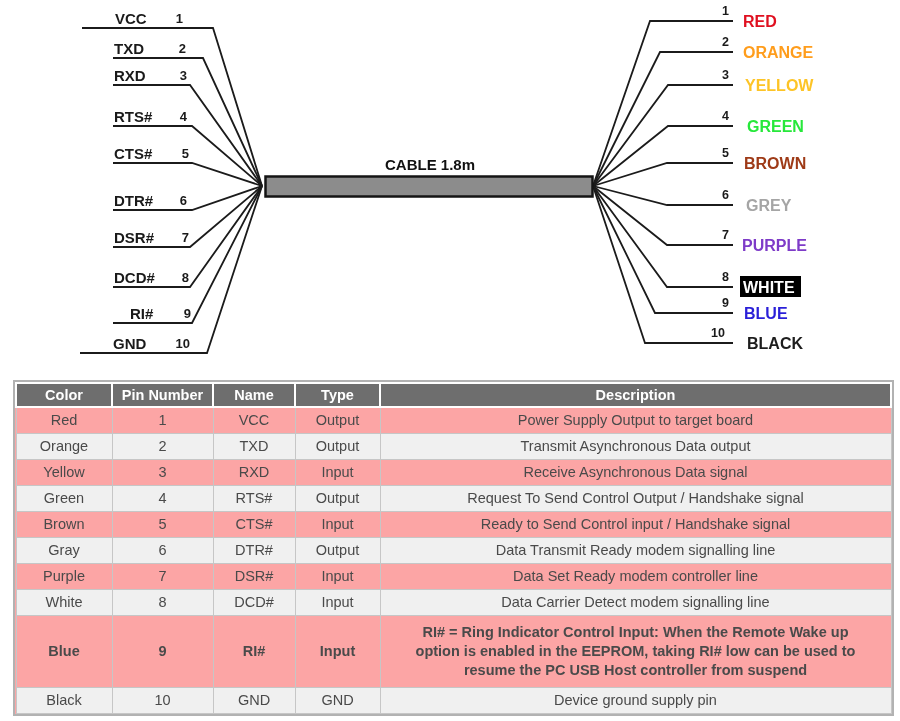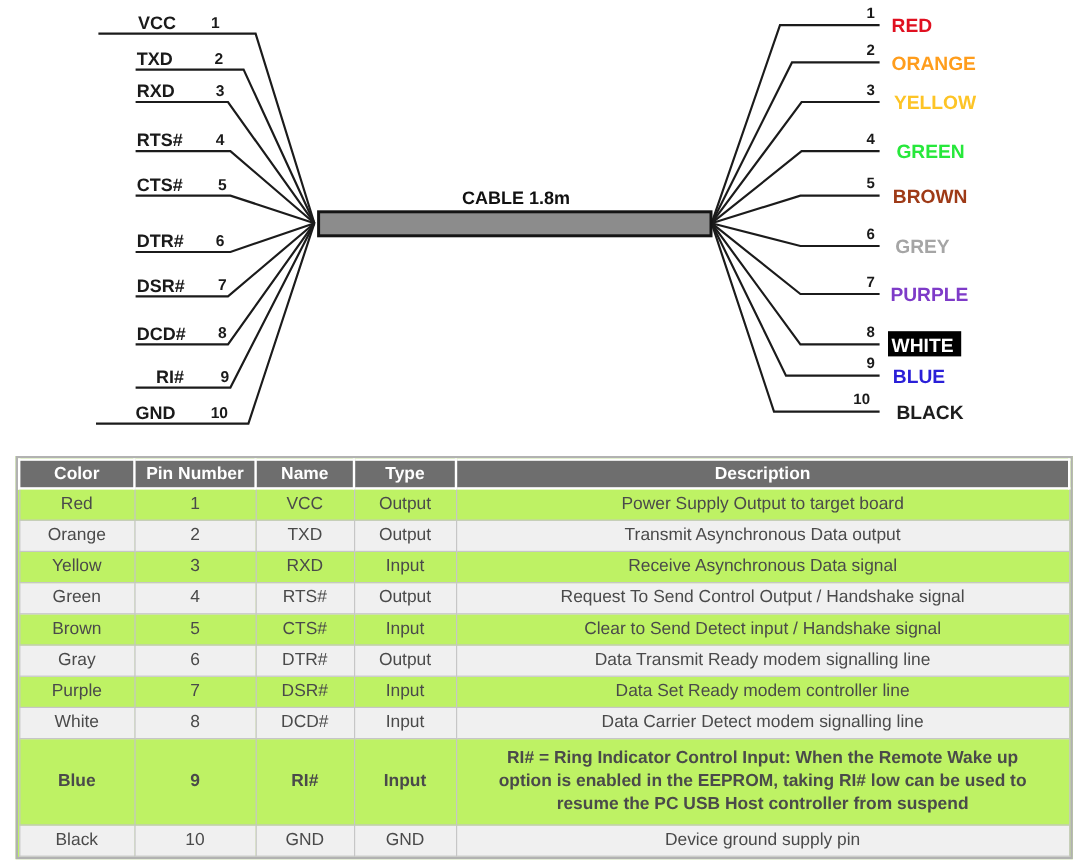--- a/index.html
+++ b/index.html
@@ -6,21 +6,21 @@
   body { width:900px; height:721px; font-family:"Liberation Sans", sans-serif; overflow:hidden; }
   svg.diagram { display:block; }
   svg text { font-family:"Liberation Sans", sans-serif; }
   .pin-name   { font-size:15px; font-weight:700; fill:#1a1a1a; }
   .pin-num    { font-size:13px; font-weight:700; fill:#1a1a1a; }
   .rnum       { font-size:12.5px; font-weight:700; fill:#1a1a1a; }
   .wire-label { font-size:16px; font-weight:700; }
   .cable-label{ font-size:15px; font-weight:700; fill:#111; }
   .wire  { stroke:#1b1b1b; stroke-width:1.8; fill:none; }
 
-  .table-wrap { margin:8px 0 0 13px; width:881px; border:2px solid #b2b2b2; box-sizing:border-box; background:#bef264; }
+  .table-wrap { margin:8px 0 0 13px; width:881px; border:2px solid #b2b2b2; box-sizing:border-box; background:#fca5a5; }
   table.pin-table { border-collapse:collapse; width:100%; table-layout:fixed; }
   table.pin-table th {
     background:#6e6e6e; color:#ffffff; font-size:14.5px; font-weight:700;
     border:2px solid #ffffff; height:20px; padding:1px 2px; text-align:center;
   }
   table.pin-table td {
     border:1px solid #c6c6c6; color:#4a4a4a; font-size:14.5px;
     text-align:center; height:25px; padding:0 4px; line-height:19px;
   }
   table.pin-table tbody tr:nth-child(even) td { background:#f0f0f0; }
@@ -186,21 +186,21 @@
         <td>4</td>
         <td>RTS#</td>
         <td>Output</td>
         <td><span class="desc-wrap">Request To Send Control Output / Handshake signal</span></td>
       </tr>
       <tr>
         <td>Brown</td>
         <td>5</td>
         <td>CTS#</td>
         <td>Input</td>
-        <td><span class="desc-wrap">Clear to Send Detect input / Handshake signal</span></td>
+        <td><span class="desc-wrap">Ready to Send Control input / Handshake signal</span></td>
       </tr>
       <tr>
         <td>Gray</td>
         <td>6</td>
         <td>DTR#</td>
         <td>Output</td>
         <td><span class="desc-wrap">Data Transmit Ready modem signalling line</span></td>
       </tr>
       <tr>
         <td>Purple</td>

